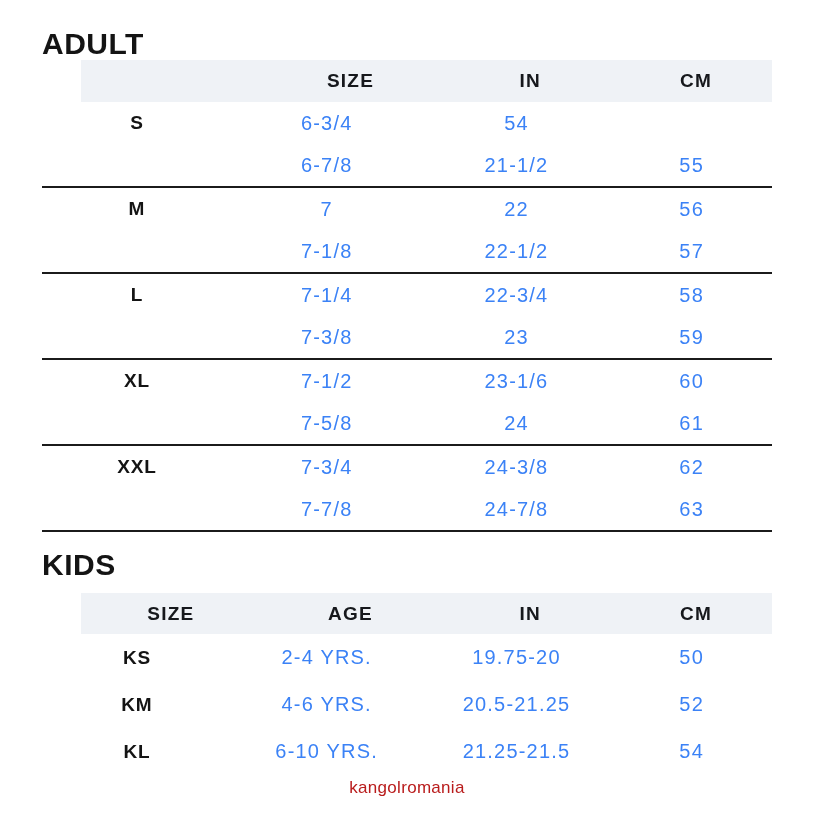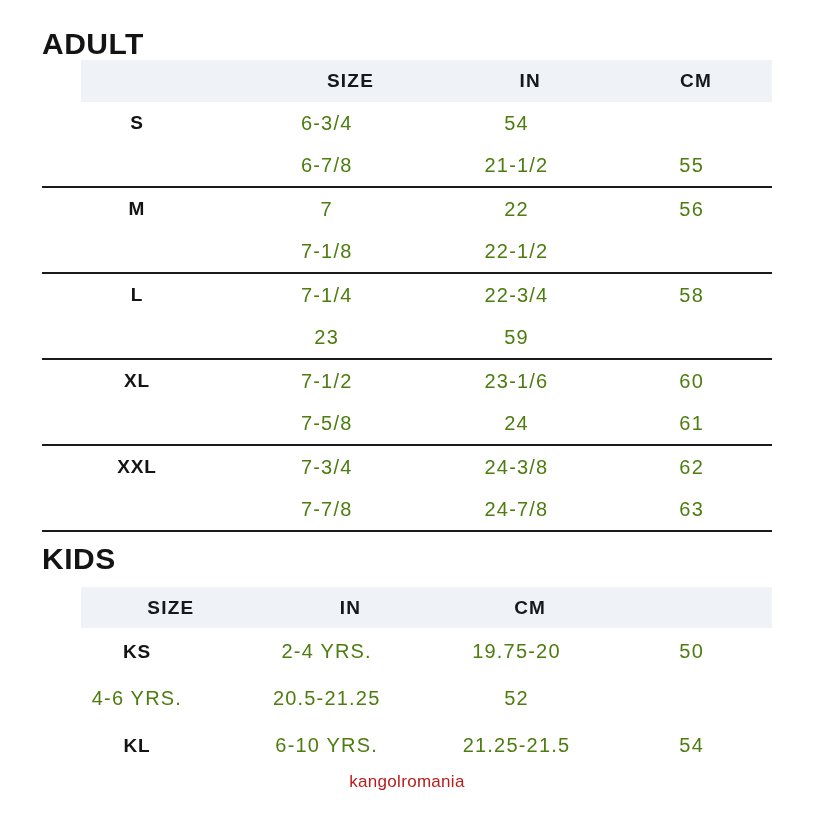--- a/index.html
+++ b/index.html
@@ -9,21 +9,21 @@
   .page { width: 730px; margin-left: 42px; }
 
   .section-title {
     font-size: 30px;
     font-weight: 800;
     letter-spacing: 0.5px;
     color: #141414;
     line-height: 1.1;
   }
   .adult-title { padding-top: 27px; }
-  .kids-title  { margin-top: 10px;  margin-bottom: 12px; }
+  .kids-title  { margin-top: 16px;  margin-bottom: 12px; }
 
   .grid-row {
     display: grid;
     grid-template-columns: 26% 26% 26% 22%;
     align-items: center;
   }
   .grid-row > span { text-align: center; display: block; }
 
   .header-row {
     height: 42px;
@@ -34,21 +34,21 @@
     color: #16181c;
     margin-left: 39px;
   }
   .kids-header-row { height: 41px; }
 
   .data-row { height: 42px; }
   .kids-row { height: 47px; }
 
   .cell {
     font-size: 20px;
-    color: #4d7c0f;
+    color: #3b82f6;
     letter-spacing: 1.2px;
     font-weight: 400;
   }
   .size-label {
     font-size: 19px;
     font-weight: 800;
     letter-spacing: 0.8px;
     color: #141414;
   }
 
@@ -94,31 +94,33 @@
         <div class="grid-row data-row">
           <span class="size-label">M</span>
           <span class="cell">7</span>
           <span class="cell">22</span>
           <span class="cell">56</span>
         </div>
         <div class="grid-row data-row">
           <span class="size-label"></span>
           <span class="cell">7-1/8</span>
           <span class="cell">22-1/2</span>
+          <span class="cell">57</span>
         </div>
       </div>
       <div class="size-group">
         <div class="grid-row data-row">
           <span class="size-label">L</span>
           <span class="cell">7-1/4</span>
           <span class="cell">22-3/4</span>
           <span class="cell">58</span>
         </div>
         <div class="grid-row data-row">
           <span class="size-label"></span>
+          <span class="cell">7-3/8</span>
           <span class="cell">23</span>
           <span class="cell">59</span>
         </div>
       </div>
       <div class="size-group">
         <div class="grid-row data-row">
           <span class="size-label">XL</span>
           <span class="cell">7-1/2</span>
           <span class="cell">23-1/6</span>
           <span class="cell">60</span>
@@ -143,32 +145,34 @@
           <span class="cell">24-7/8</span>
           <span class="cell">63</span>
         </div>
       </div>
     </div>
 
   <div class="section-title kids-title">KIDS</div>
 
   <div class="grid-row header-row kids-header-row">
     <span>SIZE</span>
+    <span>AGE</span>
     <span>IN</span>
     <span>CM</span>
   </div>
 
   <div id="kids-body">
       <div class="grid-row kids-row">
         <span class="size-label">KS</span>
         <span class="cell">2-4 YRS.</span>
         <span class="cell">19.75-20</span>
         <span class="cell">50</span>
       </div>
       <div class="grid-row kids-row">
+        <span class="size-label">KM</span>
         <span class="cell">4-6 YRS.</span>
         <span class="cell">20.5-21.25</span>
         <span class="cell">52</span>
       </div>
       <div class="grid-row kids-row">
         <span class="size-label">KL</span>
         <span class="cell">6-10 YRS.</span>
         <span class="cell">21.25-21.5</span>
         <span class="cell">54</span>
       </div>

